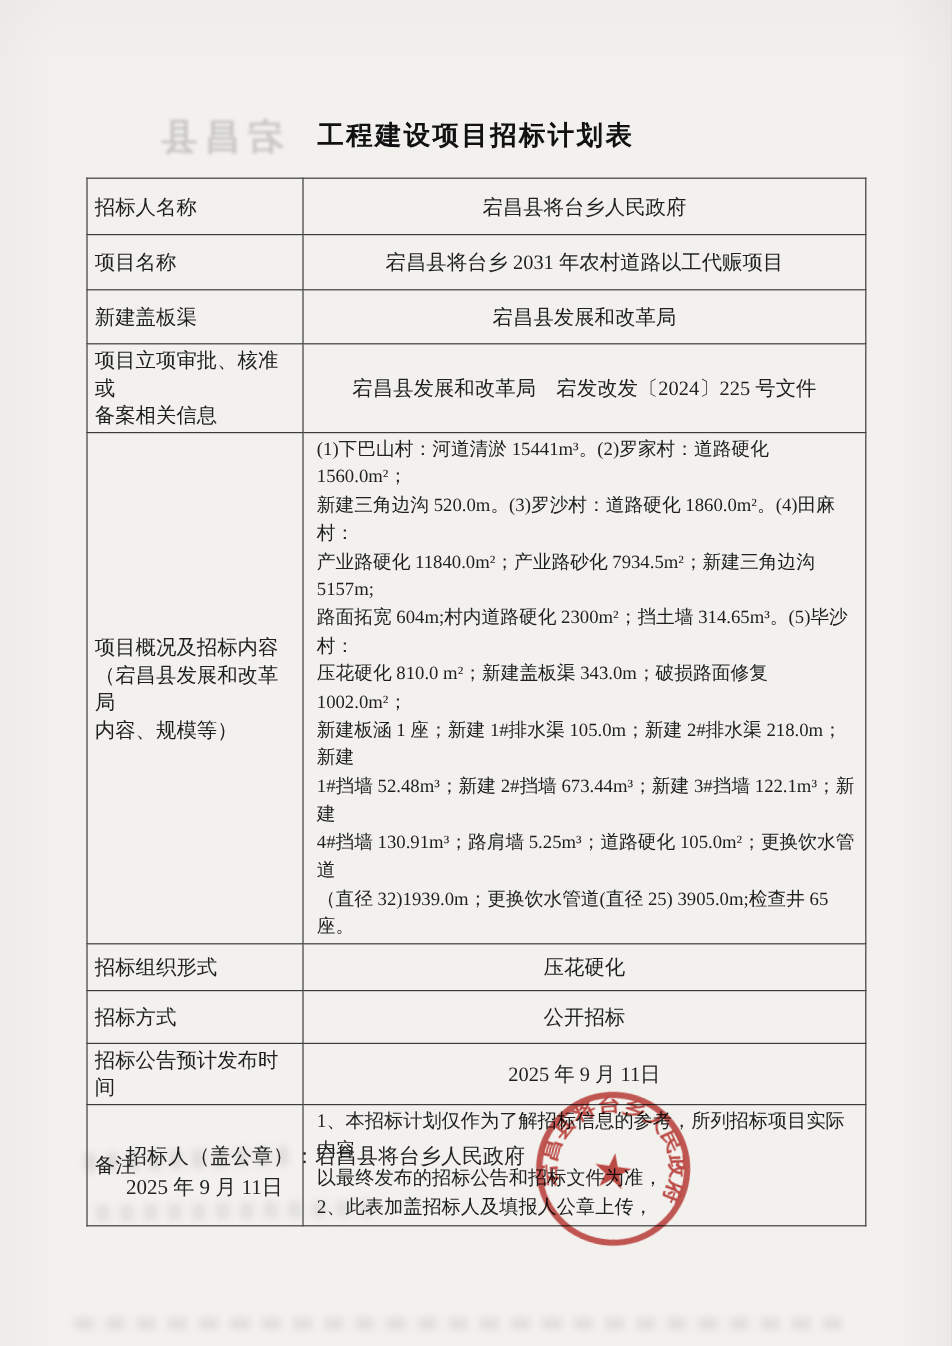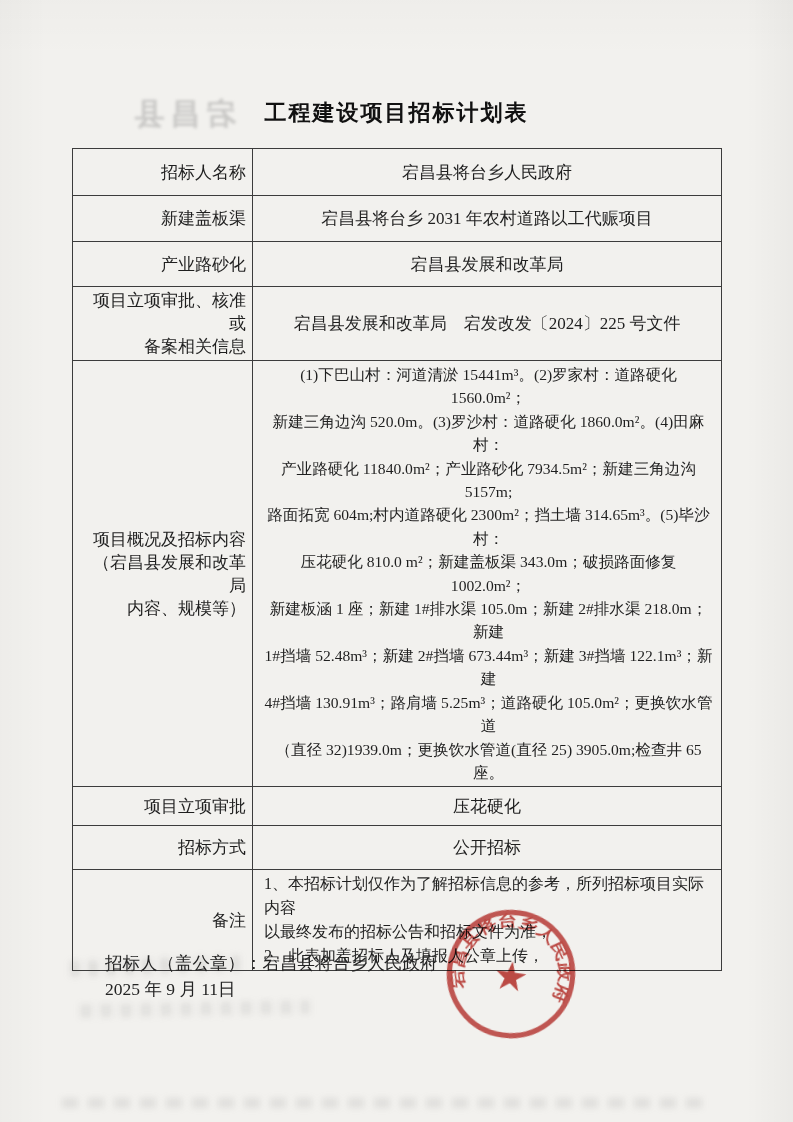--- a/index.html
+++ b/index.html
@@ -21,29 +21,29 @@
   table.form{
     position:absolute; left:72px; top:148px; width:650px;
     border-collapse:collapse; table-layout:fixed;
   }
   table.form td{
     border:1.6px solid #3c3c3c;
     font-size:17px; line-height:23px;
     padding:2px 6px; vertical-align:middle;
     white-space:pre-line;
   }
-  td.lbl{ width:167px; text-align:right; }
+  td.lbl{ width:167px; text-align:left; }
   td.val{ text-align:center; }
   td.val.left{ text-align:left; padding-left:11px; padding-right:8px; }
   tr.r0 td{height:42px} tr.r1 td{height:41px} tr.r2 td{height:40px}
   tr.r3 td{height:53px} tr.r4 td{height:263px}
   tr.r5 td{height:37px} tr.r6 td{height:35px} tr.r7 td{height:34px}
   tr.r8 td{height:39px} tr.r9 td{height:41px} tr.r10 td{height:47px}
   tr.r11 td{height:74px}
-  tr.r4 td.val{ font-size:15.6px; line-height:23.4px;text-align:center; }
+  tr.r4 td.val{ font-size:15.6px; line-height:23.4px; }
   tr.r11 td.val{ font-size:16px; line-height:24px; }
   .footer{
     position:absolute; top:950px; left:105px; width:660px;
     text-align:left; font-size:17.5px; line-height:26px; color:#242424;
   }
   .stamp{
     position:absolute; left:440px; top:903px; width:142px; height:142px;
     transform:rotate(8deg); mix-blend-mode:multiply; opacity:0.9;
     filter:blur(0.3px); pointer-events:none;
   }
@@ -73,25 +73,25 @@
 
   <h1 class="title">工程建设项目招标计划表</h1>
 
   <table class="form">
     <tbody>
         <tr class="r0">
       <td class="lbl">招标人名称</td>
       <td class="val">宕昌县将台乡人民政府</td>
     </tr>
     <tr class="r1">
-      <td class="lbl">新建盖板渠</td>
+      <td class="lbl">项目名称</td>
       <td class="val">宕昌县将台乡 2031 年农村道路以工代赈项目</td>
     </tr>
     <tr class="r2">
-      <td class="lbl">产业路砂化</td>
+      <td class="lbl">新建盖板渠</td>
       <td class="val">宕昌县发展和改革局</td>
     </tr>
     <tr class="r3">
       <td class="lbl">项目立项审批、核准或
 备案相关信息</td>
       <td class="val">宕昌县发展和改革局　宕发改发〔2024〕225 号文件</td>
     </tr>
     <tr class="r4">
       <td class="lbl">项目概况及招标内容
 （宕昌县发展和改革局
@@ -100,26 +100,31 @@
 新建三角边沟 520.0m。(3)罗沙村：道路硬化 1860.0m²。(4)田麻村：
 产业路硬化 11840.0m²；产业路砂化 7934.5m²；新建三角边沟 5157m;
 路面拓宽 604m;村内道路硬化 2300m²；挡土墙 314.65m³。(5)毕沙村：
 压花硬化 810.0 m²；新建盖板渠 343.0m；破损路面修复 1002.0m²；
 新建板涵 1 座；新建 1#排水渠 105.0m；新建 2#排水渠 218.0m；新建
 1#挡墙 52.48m³；新建 2#挡墙 673.44m³；新建 3#挡墙 122.1m³；新建
 4#挡墙 130.91m³；路肩墙 5.25m³；道路硬化 105.0m²；更换饮水管道
 （直径 32)1939.0m；更换饮水管道(直径 25) 3905.0m;检查井 65 座。</td>
     </tr>
     <tr class="r7">
-      <td class="lbl">项目立项审批</td>
+      <td class="lbl">招标组织形式</td>
       <td class="val">压花硬化</td>
     </tr>
     <tr class="r8">
       <td class="lbl">招标方式</td>
       <td class="val">公开招标</td>
+    </tr>
+    <tr class="r9">
+      <td class="lbl">招标公告预计发布时
+间</td>
+      <td class="val">2025 年 9 月 11日</td>
     </tr>
     <tr class="r11">
       <td class="lbl">备注</td>
       <td class="val left">1、本招标计划仅作为了解招标信息的参考，所列招标项目实际内容
 以最终发布的招标公告和招标文件为准，
 2、此表加盖招标人及填报人公章上传，</td>
     </tr>
   </tbody>
     </table>
 

